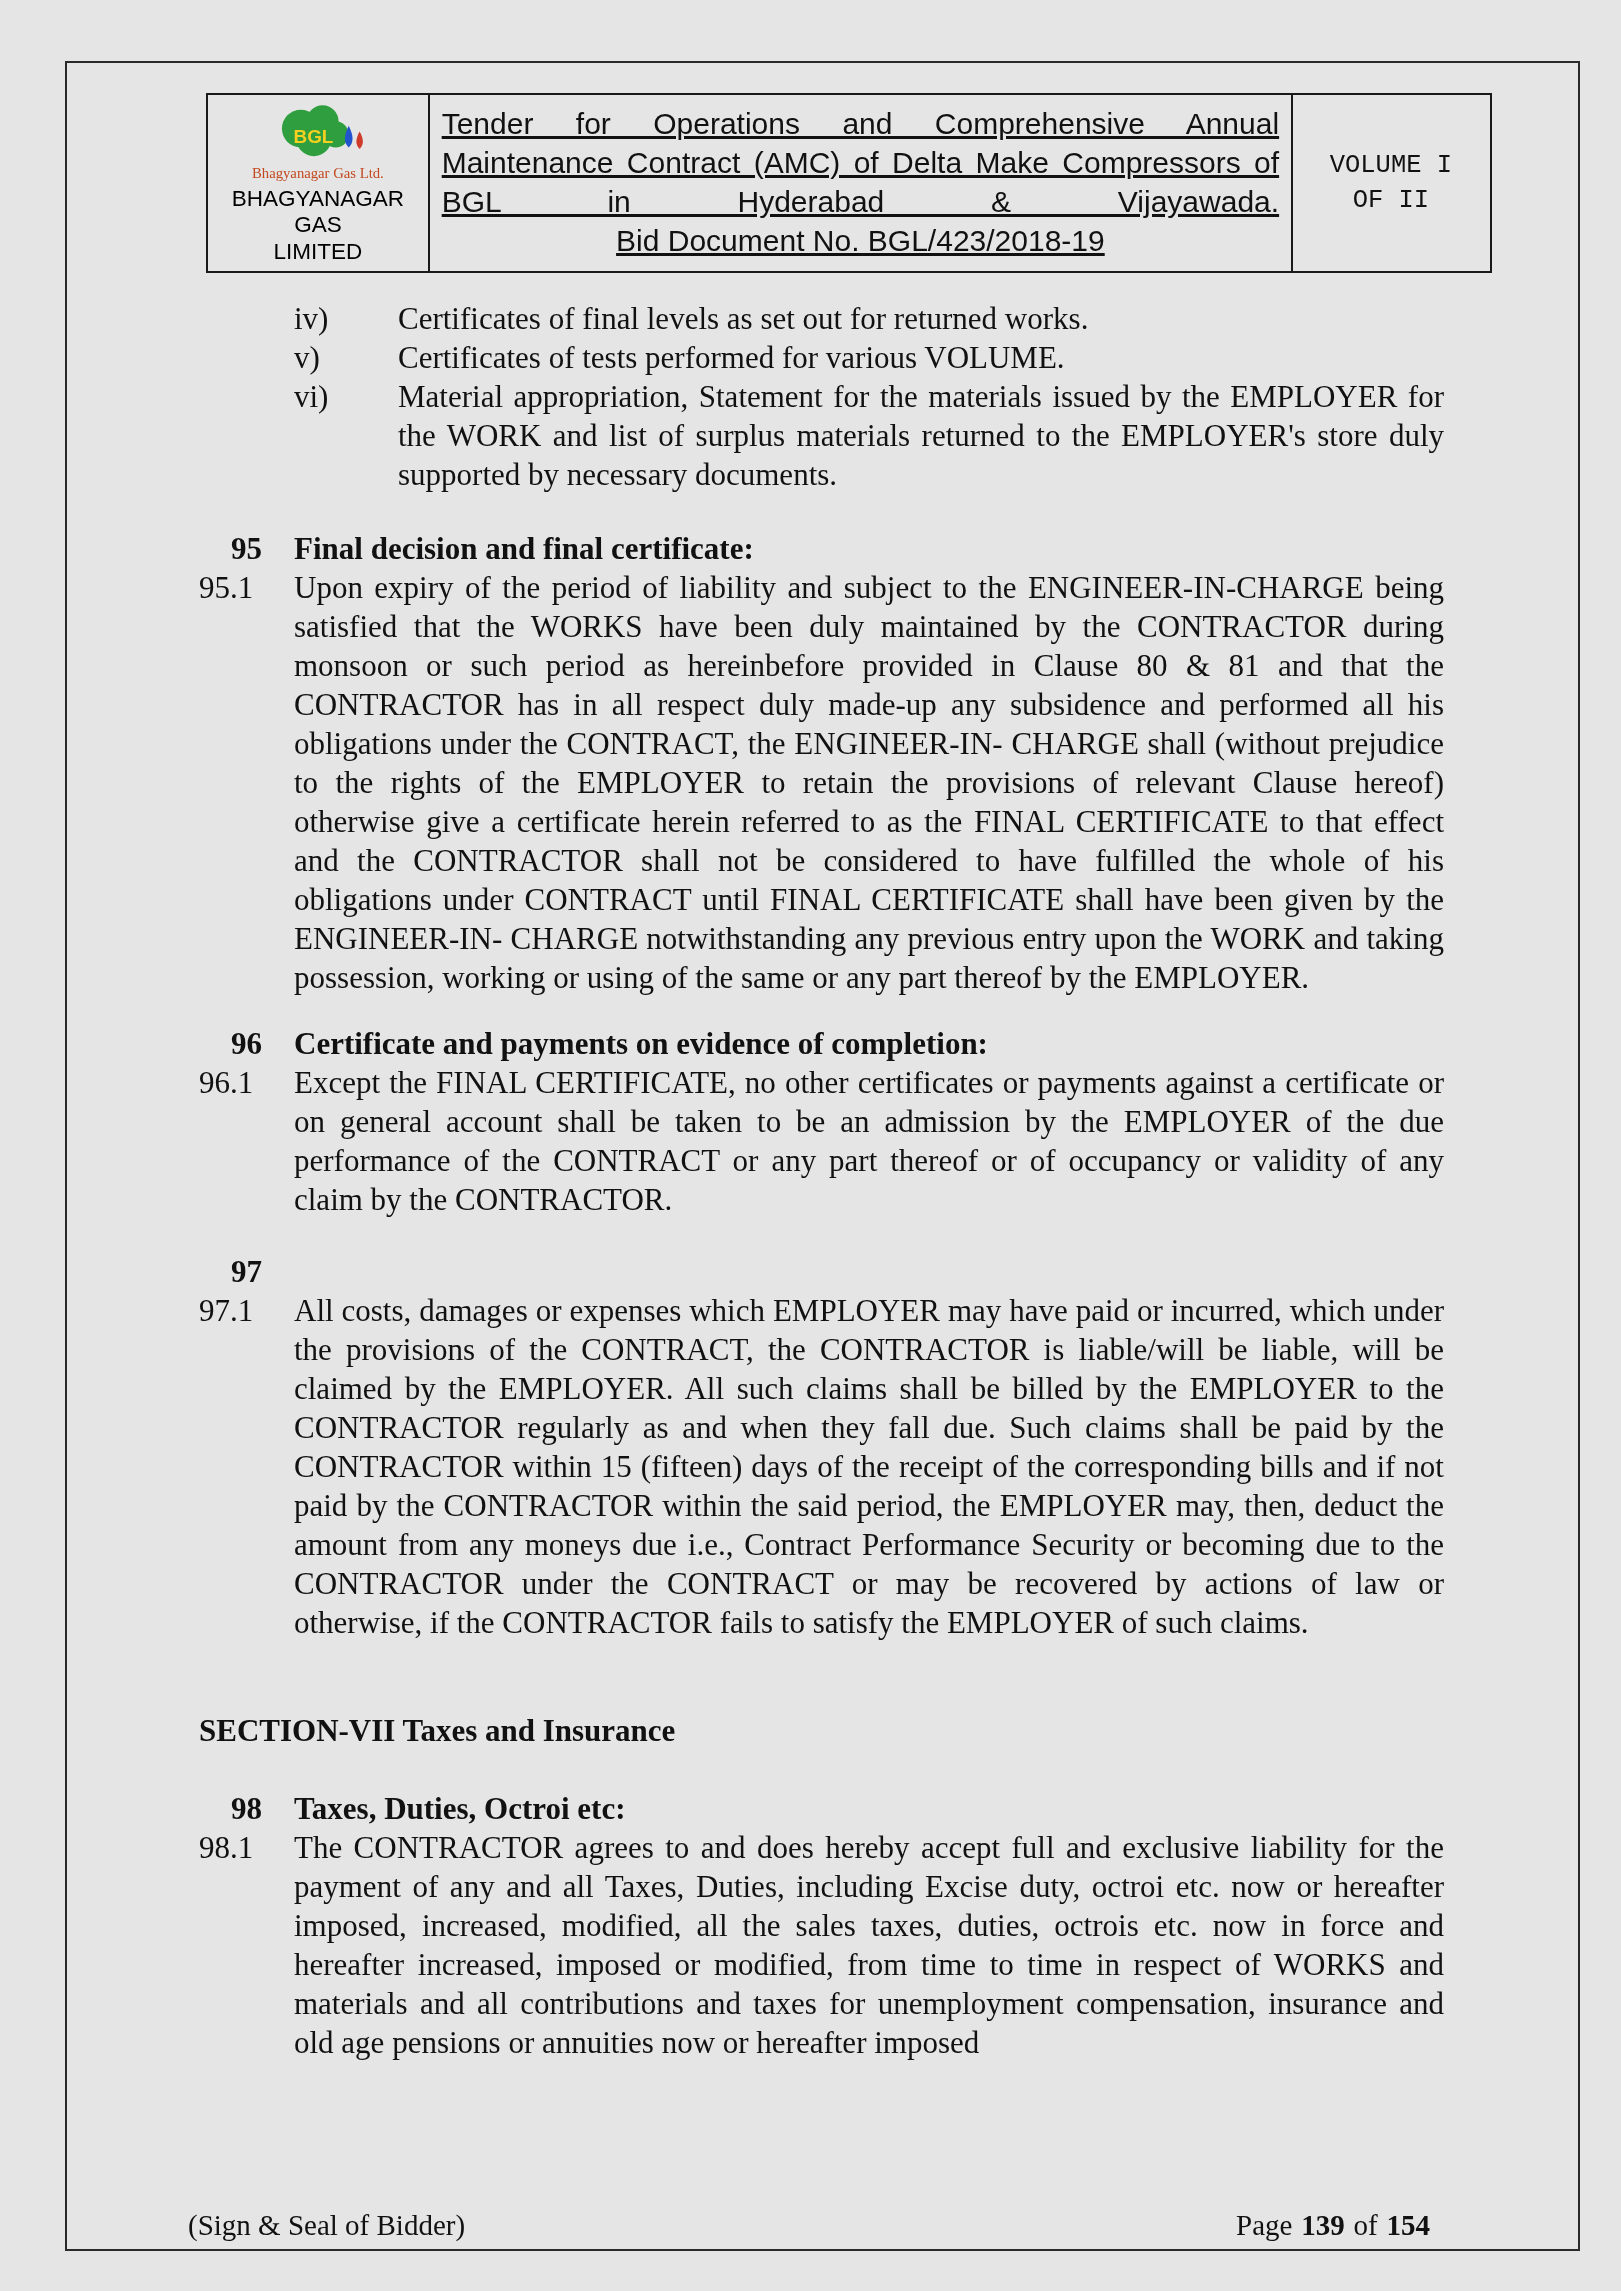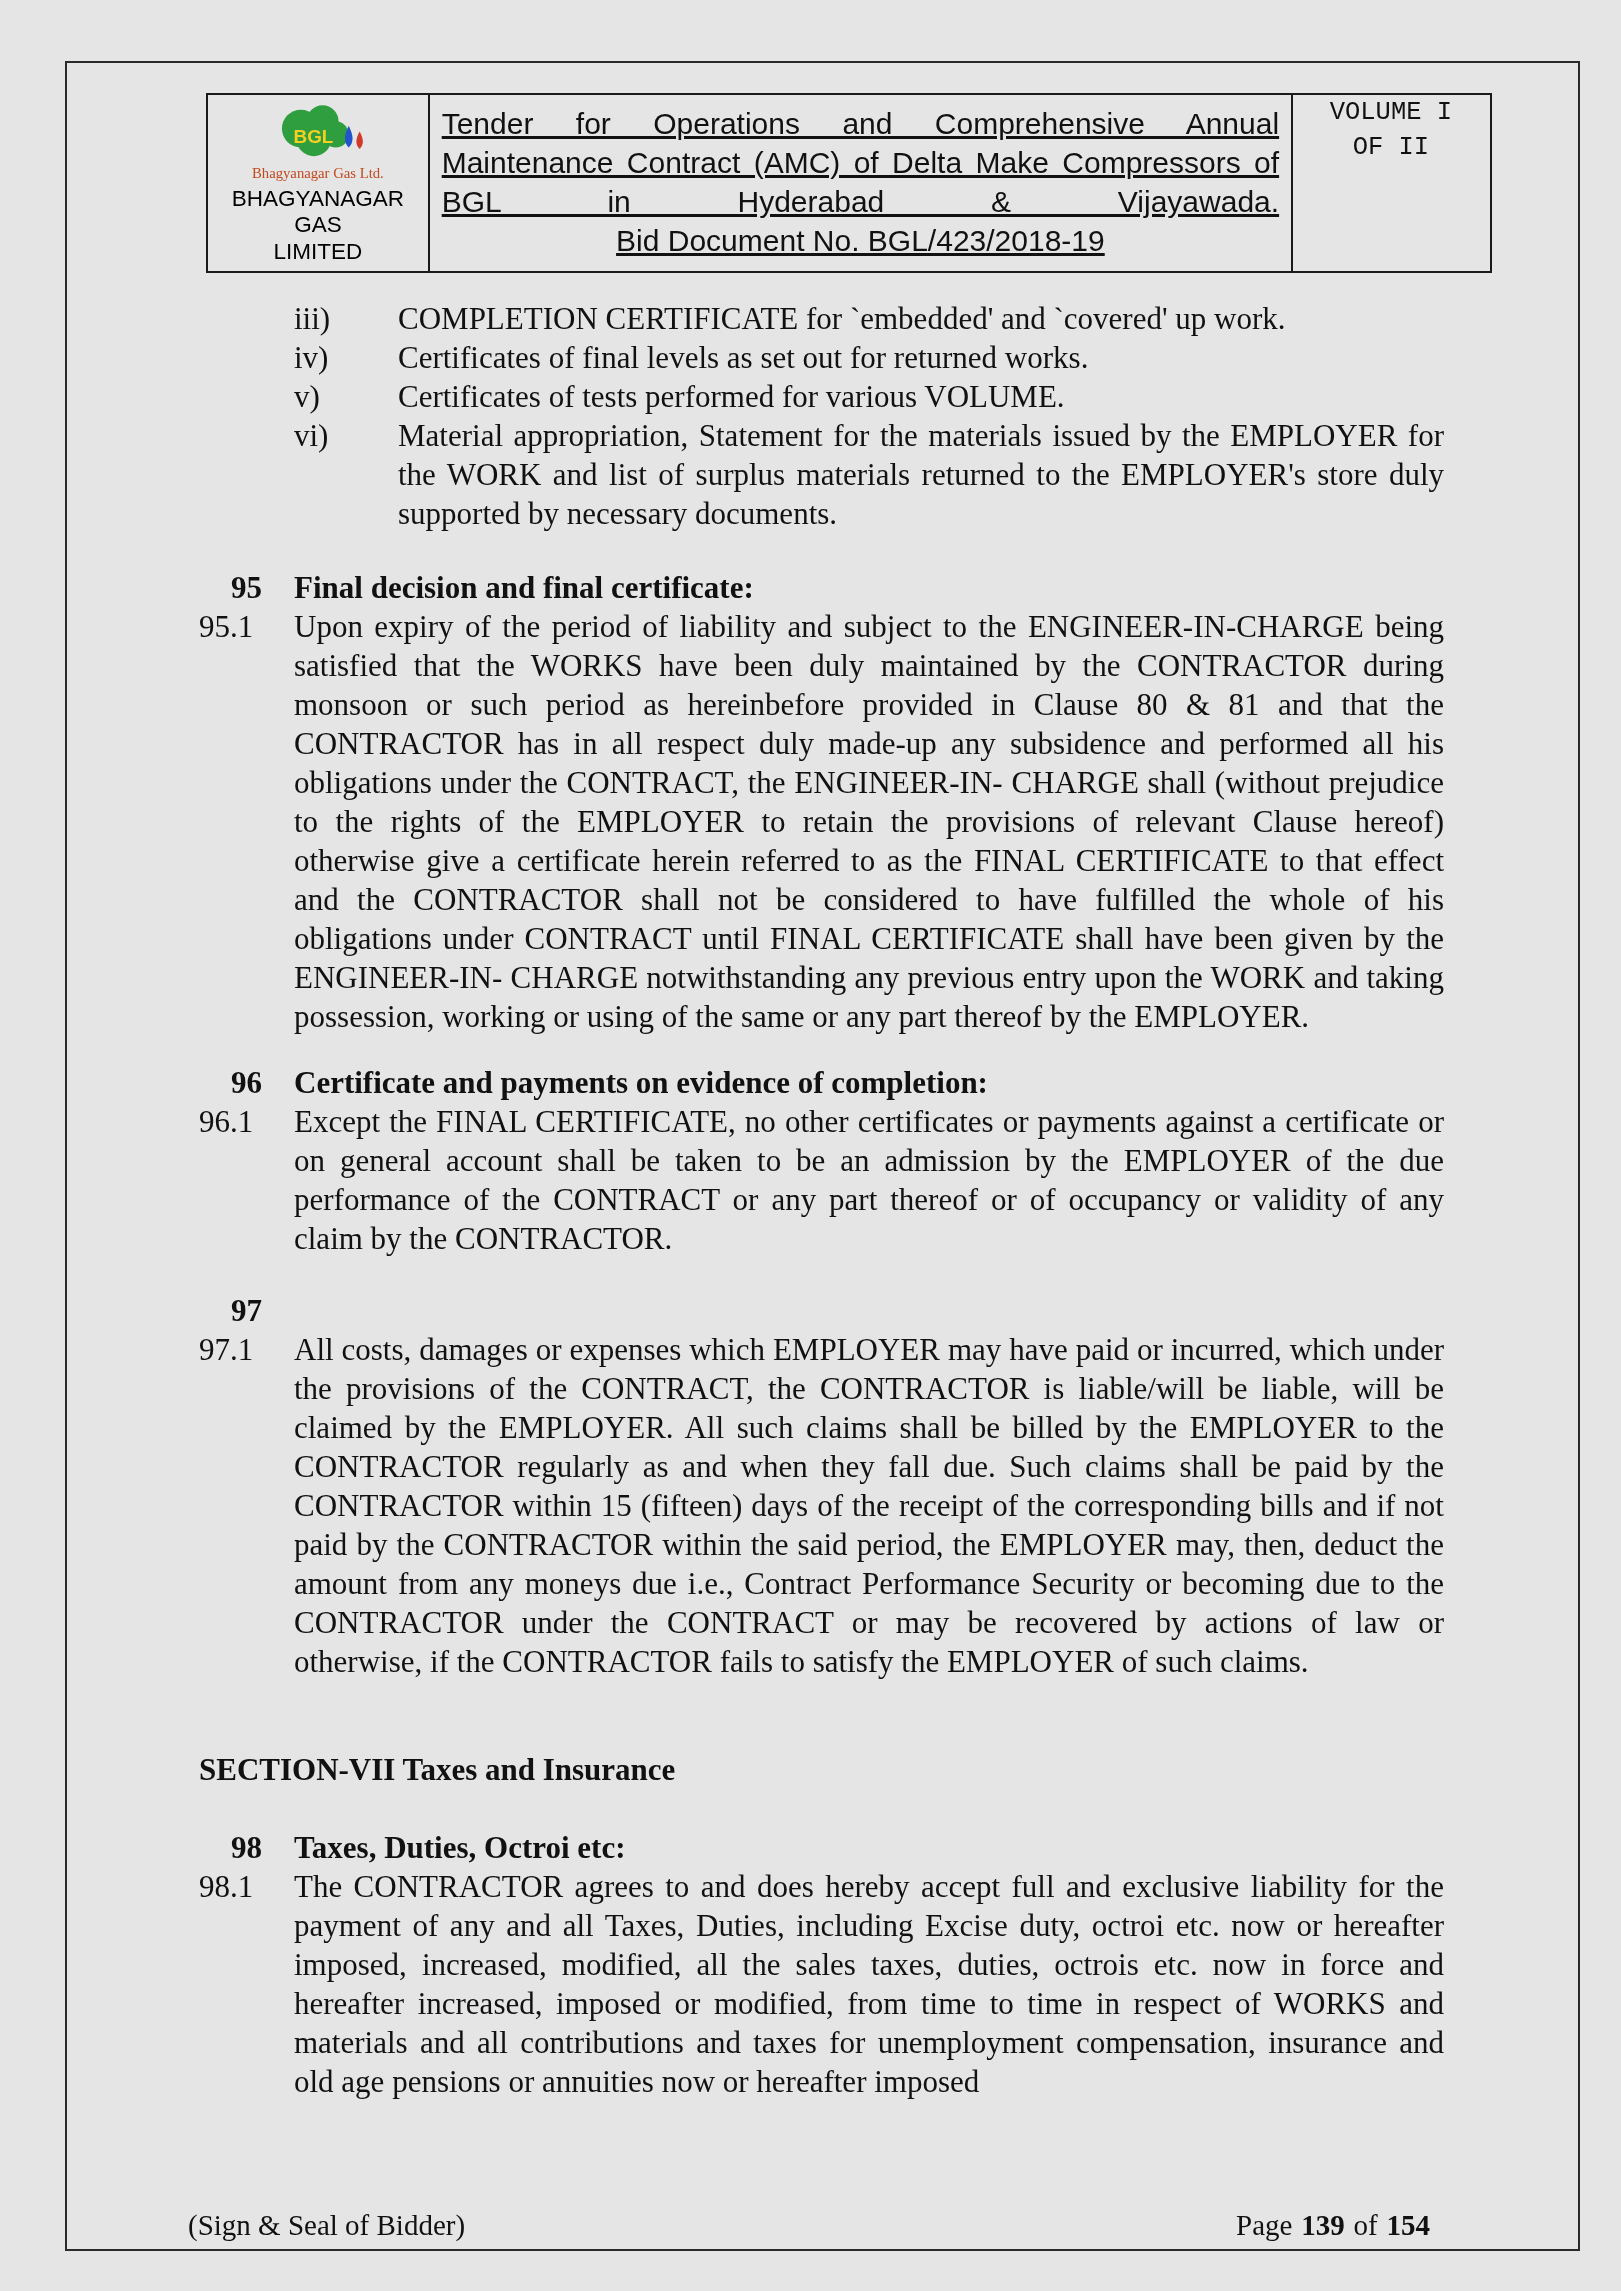--- a/index.html
+++ b/index.html
@@ -44,21 +44,21 @@
   .cell-title {
     width:863px; border-right:2px solid #1a1a1a;
     padding:8.8px 11.8px 5.9px 11.8px;
     font-family:"Liberation Sans", sans-serif;
     font-size:30px; line-height:39px; color:#111;text-decoration:underline;
   }
   .title-justify { text-align:justify; text-align-last:justify; }
   .bid-line { text-align:center; }
   .cell-volume {
     width:196px;
-    display:flex; flex-direction:column; align-items:center; justify-content:flex-start;
+    display:flex; flex-direction:column; align-items:center; justify-content:center;
     font-family:"Liberation Mono", monospace;
     font-size:25.5px; line-height:35px; text-align:center;
   }
 
   
   .body-block { font-size:31px; line-height:39px; }
   .list-block { margin-top:25.5px; }
   .list-row { display:flex; margin-left:95px; width:1150px; }
   .list-label { width:104px; flex:none; }
   .list-text { flex:1; }
@@ -122,24 +122,20 @@
       </div>
 
       <div class="cell cell-volume">
         <div>VOLUME I</div>
         <div>OF II</div>
       </div>
     </div>
 
     <div class="body-block list-block">
       <div class="list-row">
-        <div class="list-label">iii)</div>
-        <div class="list-text">COMPLETION CERTIFICATE for `embedded' and `covered' up work.</div>
-      </div>
-      <div class="list-row">
         <div class="list-label">iv)</div>
         <div class="list-text">Certificates of final levels as set out for returned works.</div>
       </div>
       <div class="list-row">
         <div class="list-label">v)</div>
         <div class="list-text">Certificates of tests performed for various VOLUME.</div>
       </div>
       <div class="list-row">
         <div class="list-label">vi)</div>
         <div class="list-text just">Material appropriation, Statement for the materials issued by the EMPLOYER for the WORK and list of surplus materials returned to the EMPLOYER's store duly supported by necessary documents.</div>

